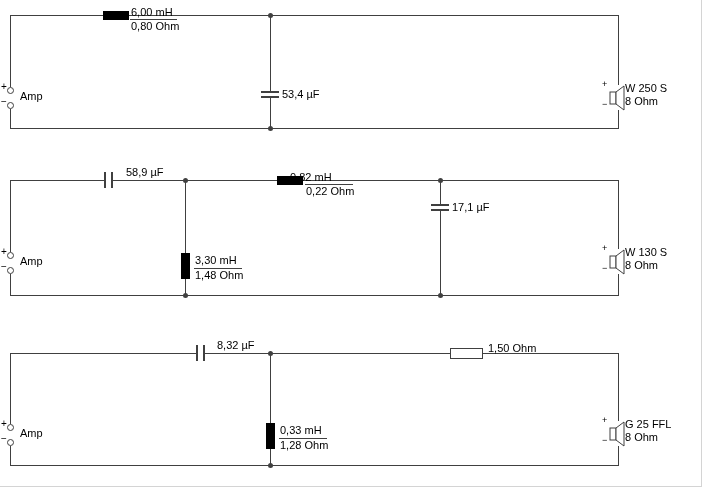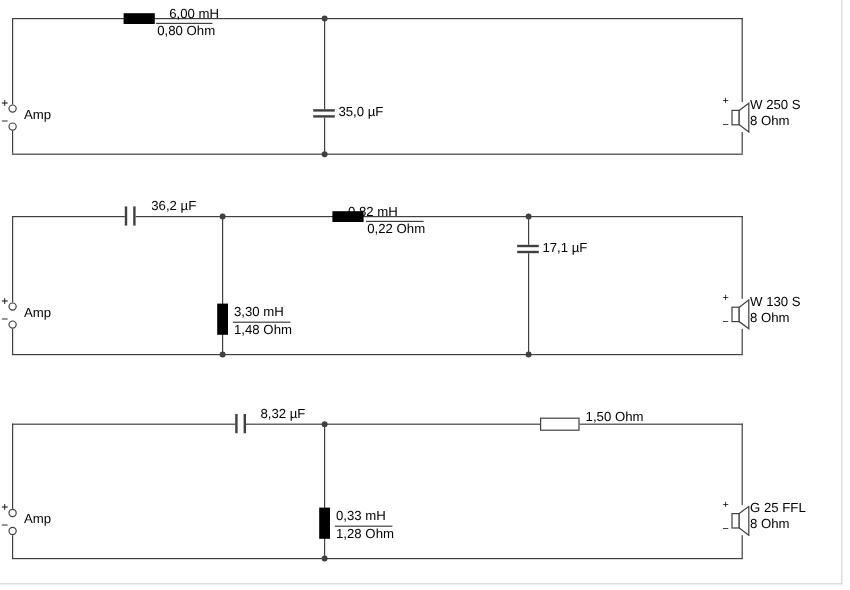--- a/index.html
+++ b/index.html
@@ -30,50 +30,50 @@
     <div class="w" style="left:10px;top:15px;width:1px;height:72px"></div>
     <div class="term" style="left:7px;top:87px"></div>
     <div class="term" style="left:7px;top:102px"></div>
     <div class="w" style="left:10px;top:109px;width:1px;height:19px"></div>
     <div class="w" style="left:10px;top:128px;width:609px;height:1px"></div>
     <div class="sign" style="left:1px;top:82px">+</div>
     <div class="sign" style="left:1px;top:97px">−</div>
     <div class="lbl" style="left:20px;top:91px">Amp</div>
 
     <div class="ind-h" style="left:103px;top:11px"></div>
-    <div class="lbl" style="left:141px;top:7px">6,00 mH</div>
+    <div class="lbl" style="left:131px;top:7px">6,00 mH</div>
     <div class="bar" style="left:130px;top:19px;width:47px"></div>
     <div class="lbl" style="left:131px;top:21px">0,80 Ohm</div>
 
     <div class="w" style="left:270px;top:15px;width:1px;height:76px"></div>
     <div class="plate-h" style="left:261px;top:91px"></div>
     <div class="plate-h" style="left:261px;top:96px"></div>
     <div class="w" style="left:270px;top:98px;width:1px;height:30px"></div>
-    <div class="lbl" style="left:282px;top:89px">35,0 µF</div>
+    <div class="lbl" style="left:282px;top:89px">53,4 µF</div>
     <div class="dot" style="left:268px;top:13px"></div>
     <div class="dot" style="left:268px;top:126px"></div>
 
     <div class="w" style="left:618px;top:15px;width:1px;height:70px"></div>
     <svg class="spk" style="left:609px;top:85px" width="16" height="26" viewBox="0 0 16 26">
       <rect x="1" y="7" width="6" height="12" fill="#fff" stroke="#404040"></rect>
       <polygon points="7,7 15,1 15,25 7,19" fill="#fff" stroke="#404040"></polygon>
     </svg>
     <div class="w" style="left:618px;top:110px;width:1px;height:18px"></div>
     <div class="sgn-s" style="left:602px;top:80px">+</div>
     <div class="sgn-s" style="left:602px;top:100px">−</div>
     <div class="lbl" style="left:625px;top:83px">W 250 S</div>
     <div class="lbl" style="left:625px;top:96px">8 Ohm</div>
   </div>
 
   <div>
     <div class="w" style="left:10px;top:180px;width:94px;height:1px"></div>
     <div class="plate-v" style="left:104px;top:172px"></div>
     <div class="plate-v" style="left:111px;top:172px"></div>
     <div class="w" style="left:113px;top:180px;width:506px;height:1px"></div>
-    <div class="lbl" style="left:126px;top:167px">36,2 µF</div>
+    <div class="lbl" style="left:126px;top:167px">58,9 µF</div>
 
     <div class="dot" style="left:183px;top:178px"></div>
     <div class="w" style="left:185px;top:180px;width:1px;height:115px"></div>
     <div class="ind-v" style="left:181px;top:253px"></div>
     <div class="lbl" style="left:195px;top:255px">3,30 mH</div>
     <div class="bar" style="left:194px;top:268px;width:48px"></div>
     <div class="lbl" style="left:195px;top:270px">1,48 Ohm</div>
 
     <div class="ind-h" style="left:277px;top:176px"></div>
     <div class="lbl" style="left:290px;top:172px">0,82 mH</div>

